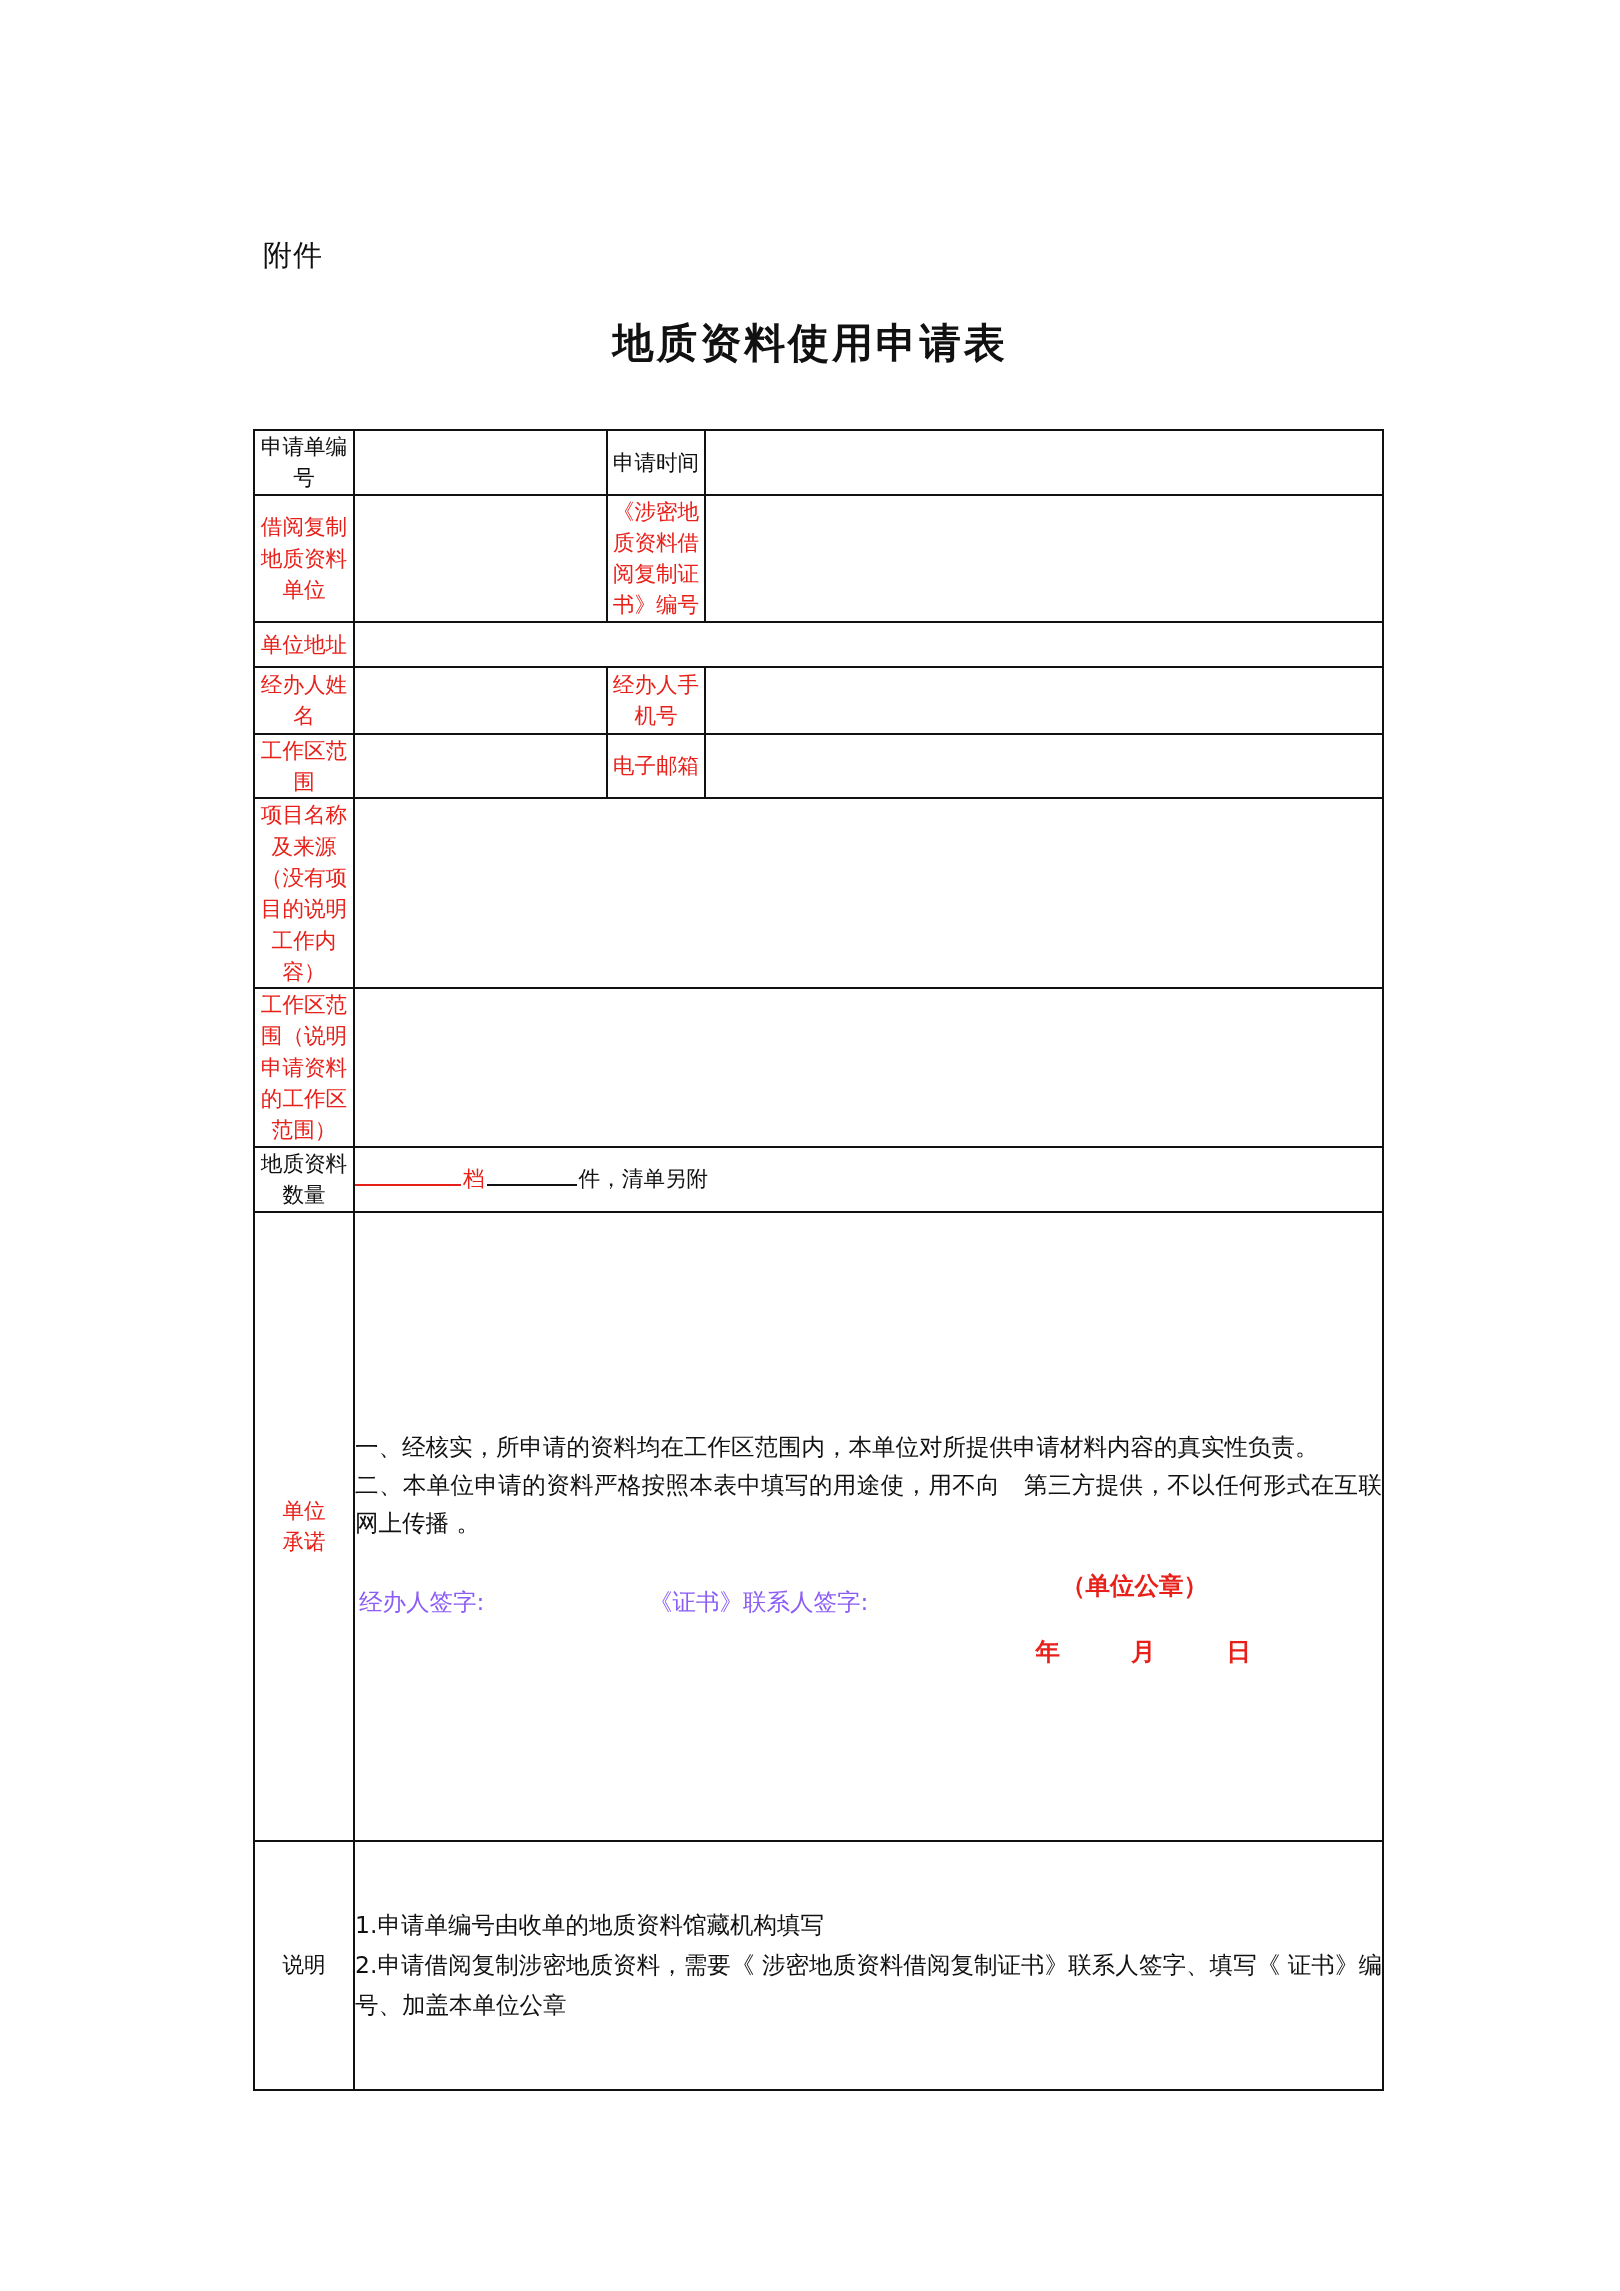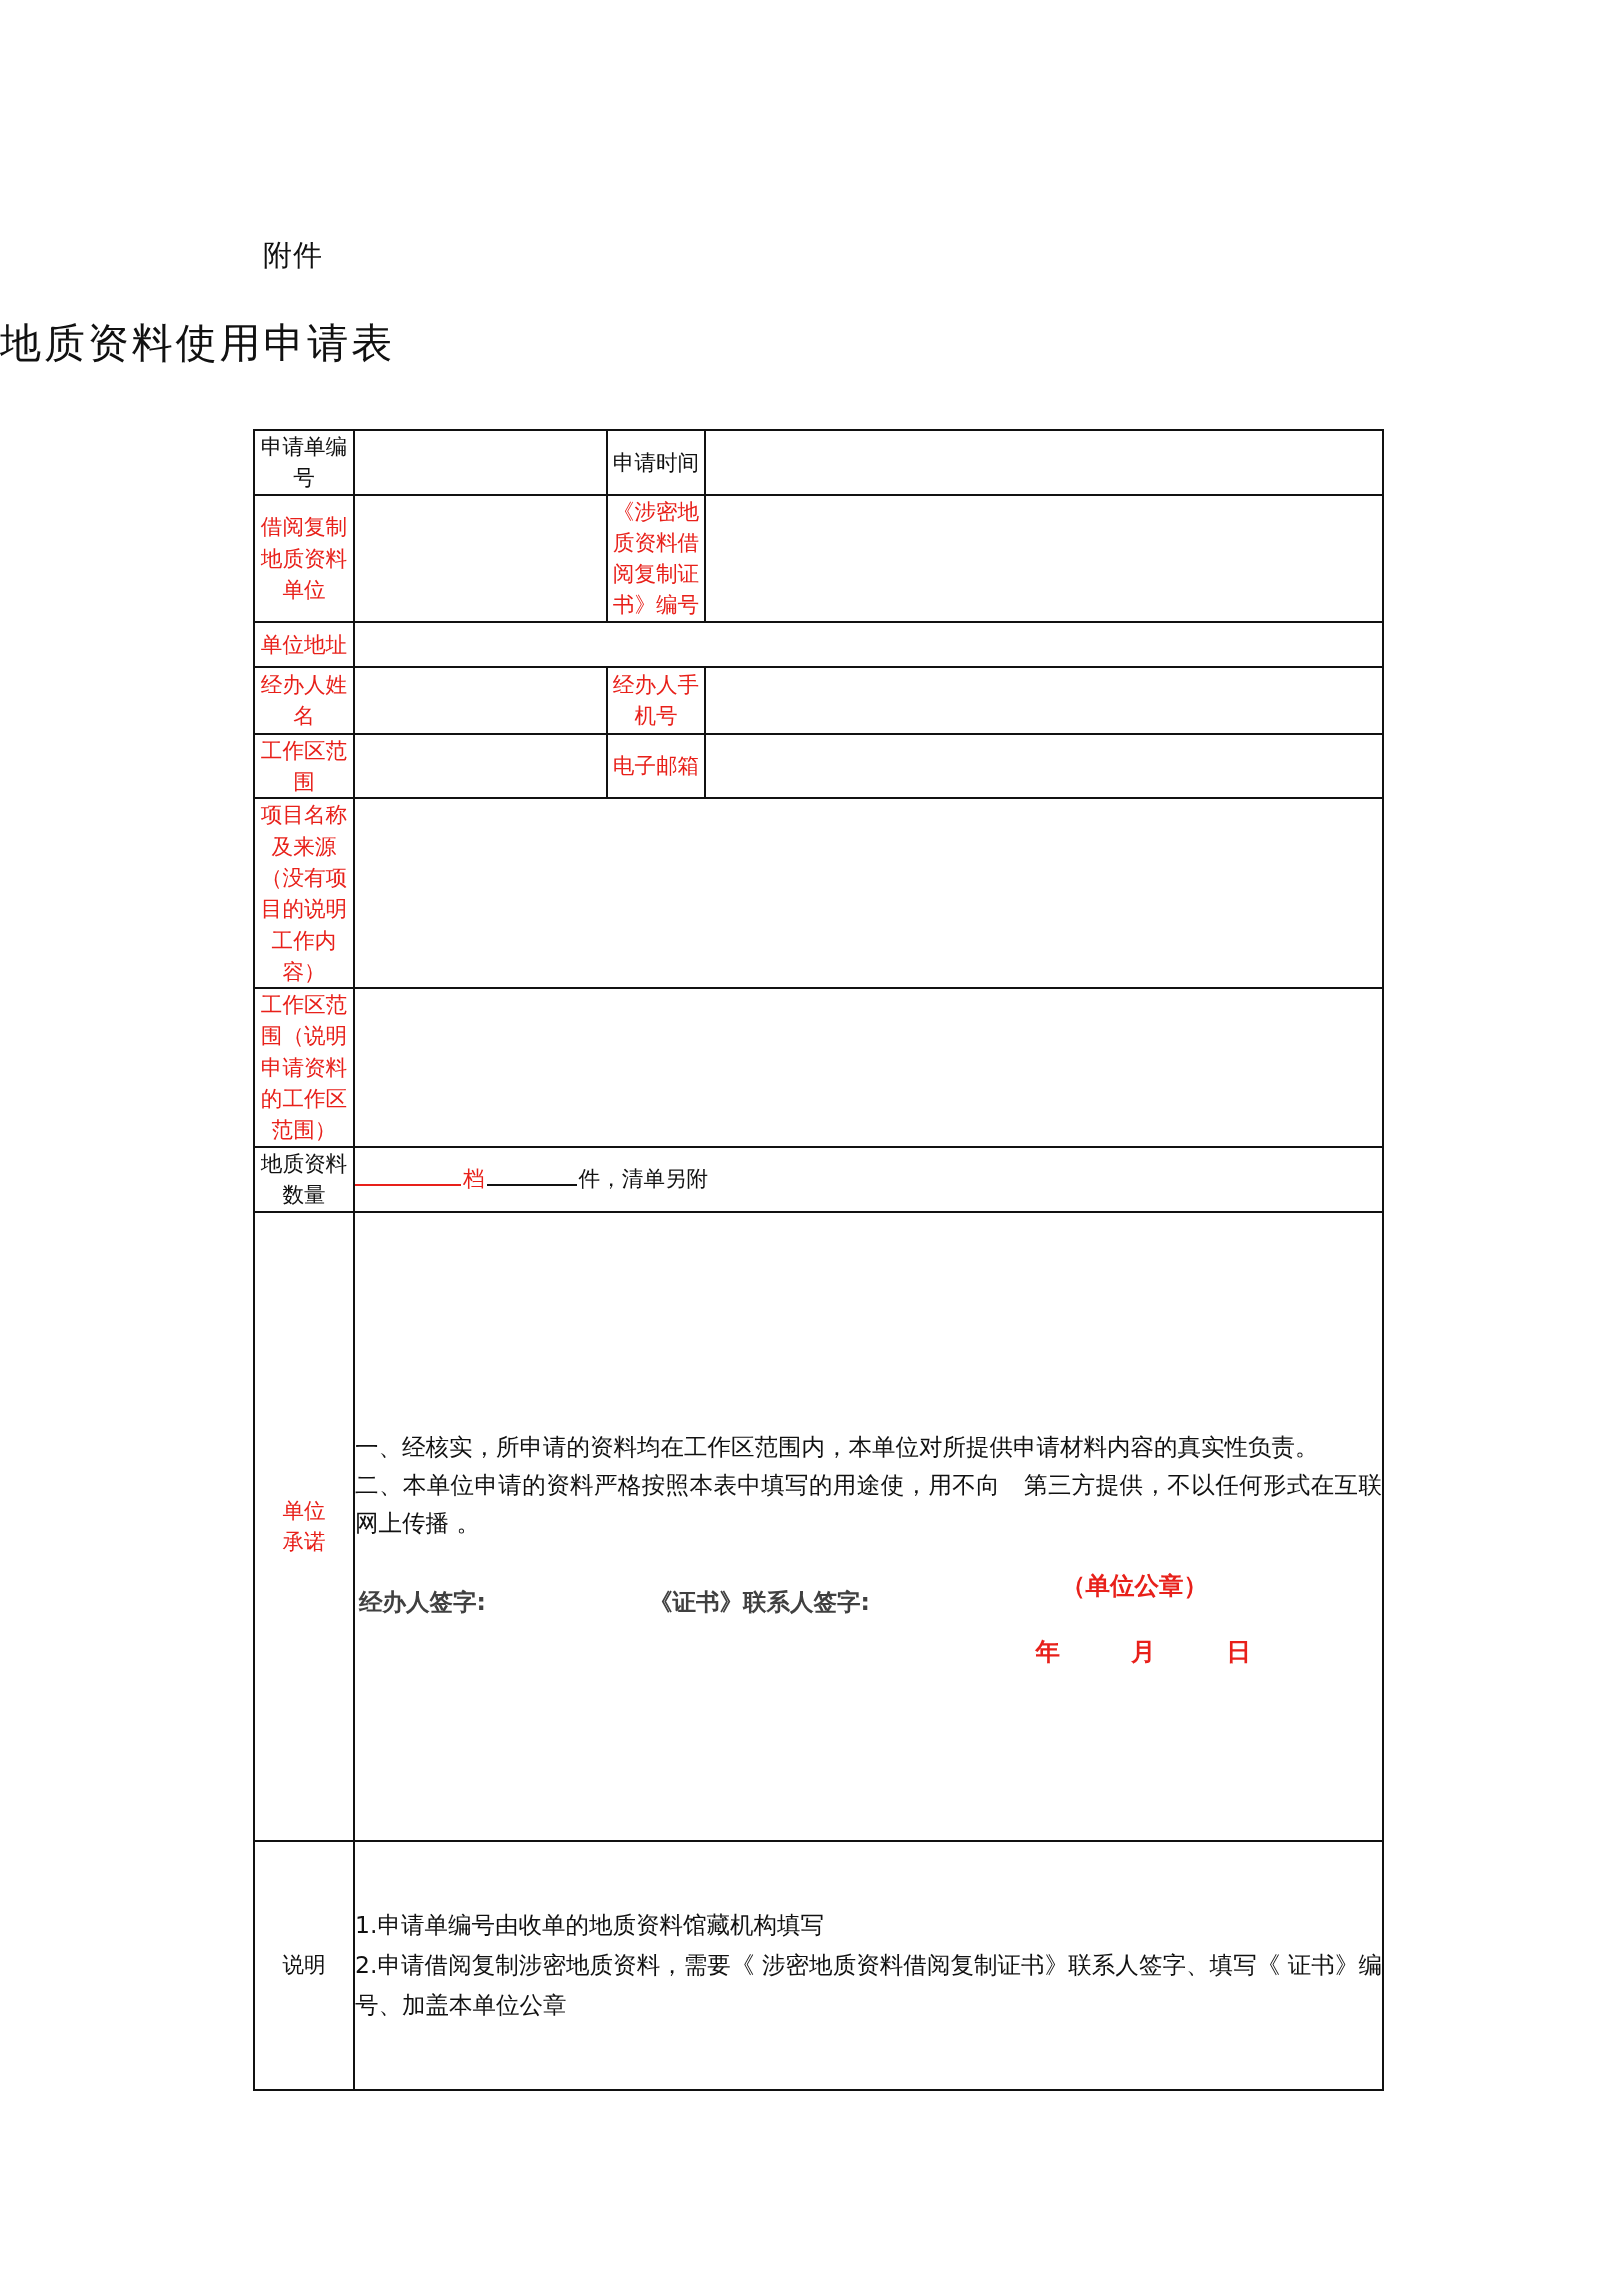--- a/index.html
+++ b/index.html
@@ -31,22 +31,23 @@
     letter-spacing: 1px;
     color: #111111;
     white-space: nowrap;
   }
 
   .doc-title {
     position: absolute;
     left: 0;
     right: 0;
     top: 316px;
+    text-align: center;
     font-size: 41px;
-    font-weight: normal;
+    font-weight: bold;
     letter-spacing: 2.9px;
     color: #111111;
   }
 
   
   .form-table {
     position: absolute;
     left: 253px;
     top: 429px;
     width: 1129px;
@@ -123,23 +124,23 @@
   .commit-para {
     font-size: 23.5px;
     line-height: 1.62;
     color: #111111;
     text-align: justify;
   }
   .sign-row {
     margin-top: 43px;
     position: relative;
     height: 39px;
-    color: #404040;
-    font-size: 23.5px;
-    font-weight: bold;
+    color: #8b5cf6;
+    font-size: 23.5px;
+    font-weight: normal;
   }
   .sign-a { position: absolute; left: 3.9px; top: 0; white-space: nowrap; }
   .sign-b { position: absolute; left: 294px; top: 0; white-space: nowrap; }
 
   .seal-line {
     position: absolute;
     right: 174px;
     top: 355px;
     color: #e8201a;
     font-size: 24.5px;

